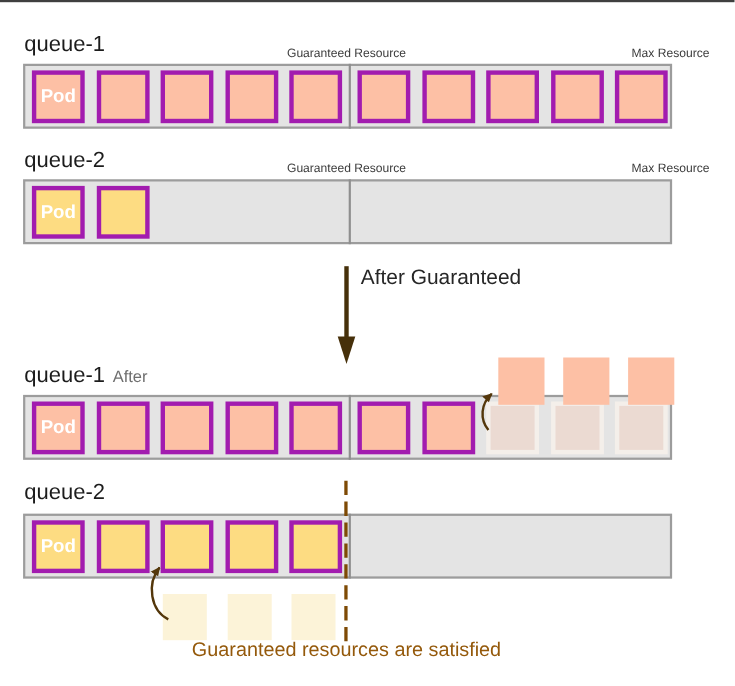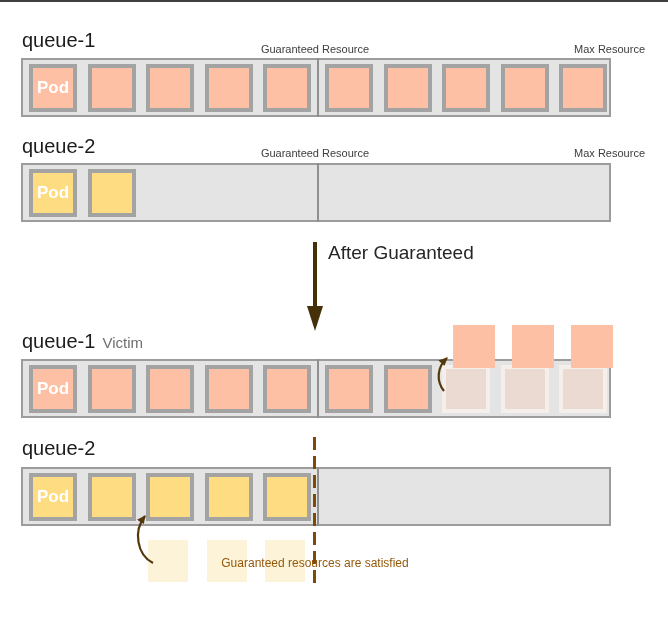--- a/index.html
+++ b/index.html
@@ -15,34 +15,34 @@
           font-family:"Liberation Sans",sans-serif;overflow:hidden;}
   .top-edge{position:absolute;left:0;top:0;width:100%;height:2px;background:var(--top-edge);}
   .queue-label{position:absolute;left:22px;font-size:20px;color:var(--label-text);white-space:nowrap;}
   .queue-tag{font-size:15px;color:var(--victim-text);margin-left:7px;}
   .res-label{position:absolute;font-size:11px;color:var(--resource-label-text);white-space:nowrap;}
   .res-label.g{left:315px;transform:translateX(-50%);text-align:right;}
   .res-label.m{right:23px;}
   .bar{position:absolute;left:21px;width:590px;height:59px;box-sizing:border-box;
        background:var(--bar-bg);border:2px solid var(--bar-border);}
   .bar-divider{position:absolute;top:-2px;bottom:-2px;left:294px;width:2px;background:var(--divider);}
-  .pod-frame{position:absolute;top:4px;width:48px;height:48px;background:#a3a3a3;}
+  .pod-frame{position:absolute;top:4px;width:48px;height:48px;background:#a21caf;}
   .pod-frame.dim{background:#F4EFEA;}
   .pod{position:absolute;left:4px;top:4px;width:40px;height:40px;
        display:flex;align-items:center;justify-content:center;
        font-weight:bold;font-size:17px;color:var(--pod-text);}
   .pod-salmon{background:var(--salmon);}
   .pod-salmon.faded{background:var(--salmon-faded);}
   .pod-yellow{background:var(--yellow);}
   .evicted-row,.ghost-row{position:absolute;}
   .evicted-pod{position:absolute;top:0;width:42px;height:43px;background:var(--salmon);}
   .ghost-pod{position:absolute;top:0;width:40px;height:42px;background:var(--yellow-faded);}
   .after-text{position:absolute;left:328px;top:242px;font-size:19px;color:#262626;white-space:nowrap;}
-  .caption{position:absolute;left:315px;top:556px;transform:translateX(-50%);
-           font-size:12px;color:var(--caption-text);white-space:nowrap;}
+  .caption{position:absolute;left:315px;top:580px;transform:translateX(-50%);
+           font-size:18px;color:var(--caption-text);white-space:nowrap;}
   svg.overlay{position:absolute;overflow:visible;}
 </style>
 </head>
 <body>
 
 <div class="canvas">
   <div class="top-edge"></div>
 
   <div class="queue-label" style="top:29px">
     <span>queue-1</span>
@@ -103,21 +103,21 @@
       <marker id="ah" markerUnits="userSpaceOnUse" markerWidth="12" markerHeight="12" refX="8" refY="5" orient="auto">
         <path d="M0,1 L9,5 L1,9 z" style="fill:var(--arrow-curved)"></path>
       </marker>
     </defs>
     <line x1="12" y1="2" x2="12" y2="70" style="stroke:var(--arrow-dark);stroke-width:4"></line>
     <polygon points="4,66 20,66 12,91" style="fill:var(--arrow-dark)"></polygon>
   </svg>
   <div class="after-text">After Guaranteed</div>
 
   <div class="queue-label" style="top:330px">
-    <span>queue-1</span><span class="queue-tag">Victim</span>
+    <span>queue-1</span><span class="queue-tag">After</span>
   </div>
   <div class="bar" style="top:359px">
     <div class="bar-divider"></div>
   <div class="pod-frame" style="left: 6px;">
         <div class="pod pod-salmon">Pod</div>
       </div>
       <div class="pod-frame" style="left: 64.5px;">
         <div class="pod pod-salmon"></div>
       </div>
       <div class="pod-frame" style="left: 123px;">

